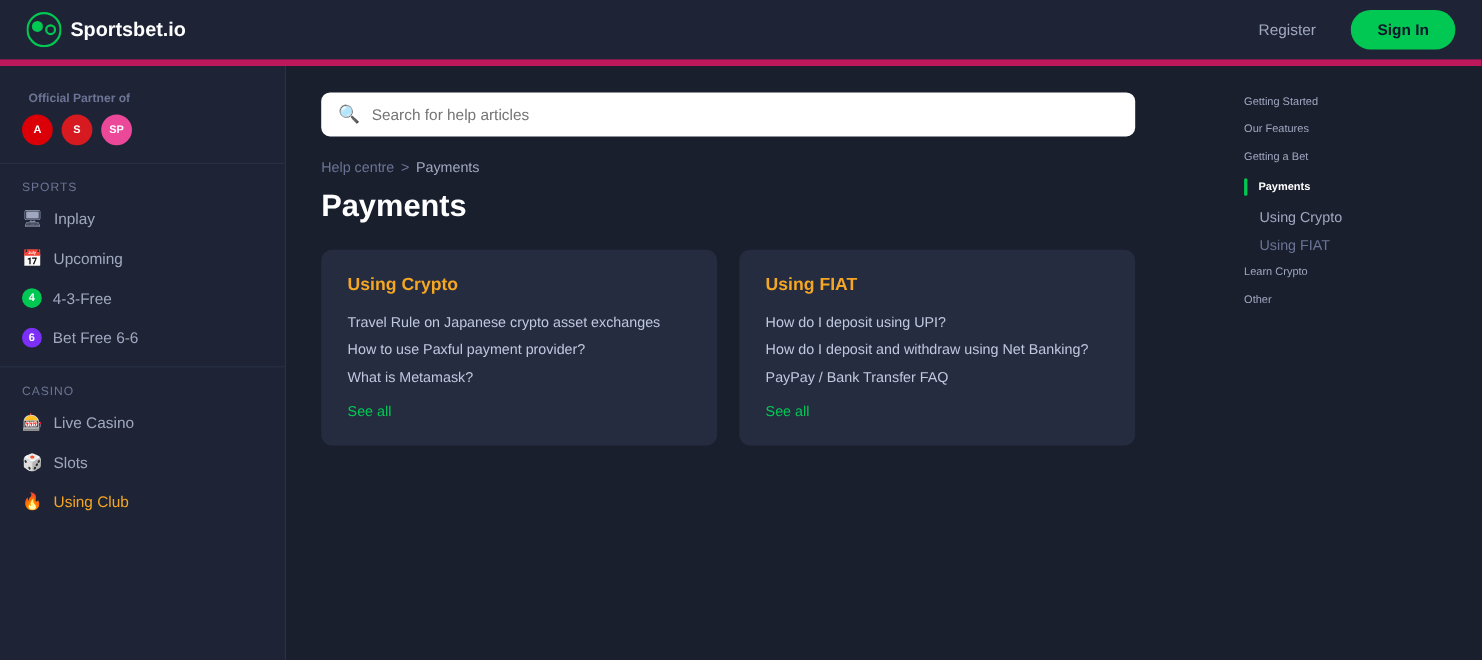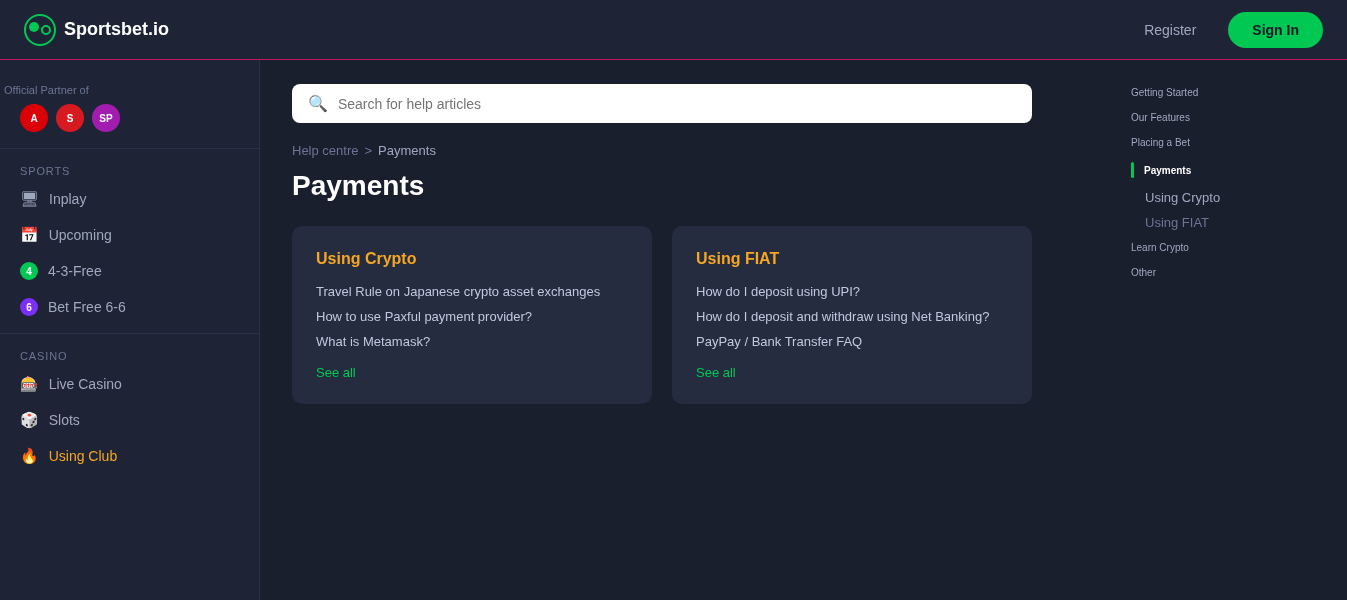--- a/index.html
+++ b/index.html
@@ -15,21 +15,21 @@
     }
 
     
     .header {
       background: #1e2435;
       display: flex;
       align-items: center;
       justify-content: space-between;
       padding: 0 24px;
       height: 60px;
-      border-bottom: 1px solid #be185d;
+      border-bottom: 6px solid #be185d;
       flex-shrink: 0;
     }
     .logo-area {
       display: flex;
       align-items: center;
       gap: 8px;
     }
     .logo-icon {
       width: 32px;
       height: 32px;
@@ -112,40 +112,41 @@
     .badge-green { background: #00c853; }
     .badge-purple { background: #7b2ff7; }
     .sidebar-divider {
       height: 1px;
       background: #2a3147;
       margin: 8px 0;
     }
     .partner-label {
       font-size: 11px;
       color: #6b7494;
-      padding: 8px 4px 4px;
+      padding: 8px 26px 4px;
+      font-weight: bold;
     }
     .partner-logos {
       display: flex;
       gap: 8px;
       padding: 4px 20px 8px;
     }
     .partner-logo {
       width: 28px;
       height: 28px;
       border-radius: 50%;
       display: flex;
       align-items: center;
       justify-content: center;
       font-size: 10px;
       font-weight: 700;
     }
     .partner-arsenal { background: #db0007; color: #fff; }
     .partner-soton { background: #d71920; color: #fff; }
-    .partner-spfc { background: #a21caf; color: #fff; }
+    .partner-spfc { background: #ec4899; color: #fff; }
 
     
     .content {
       flex: 1;
       background: #1a1f2e;
       padding: 24px 32px;
       overflow-y: auto;
     }
 
     
@@ -349,21 +350,21 @@
         <a class="card-link">How do I deposit and withdraw using Net Banking?</a>
         <a class="card-link">PayPay / Bank Transfer FAQ</a>
         <a class="card-see-all">See all</a>
       </div>
     </div>
   </div>
 
   <div class="right-sidebar">
     <div class="nav-item">Getting Started</div>
     <div class="nav-item">Our Features</div>
-    <div class="nav-item">Placing a Bet</div>
+    <div class="nav-item">Getting a Bet</div>
     <div class="nav-item active">Payments</div>
     <div class="nav-sub-item active">Using Crypto</div>
     <div class="nav-sub-item">Using FIAT</div>
     <div class="nav-item">Learn Crypto</div>
     <div class="nav-item">Other</div>
   </div>
 
 </div>
 
 </body></html>

